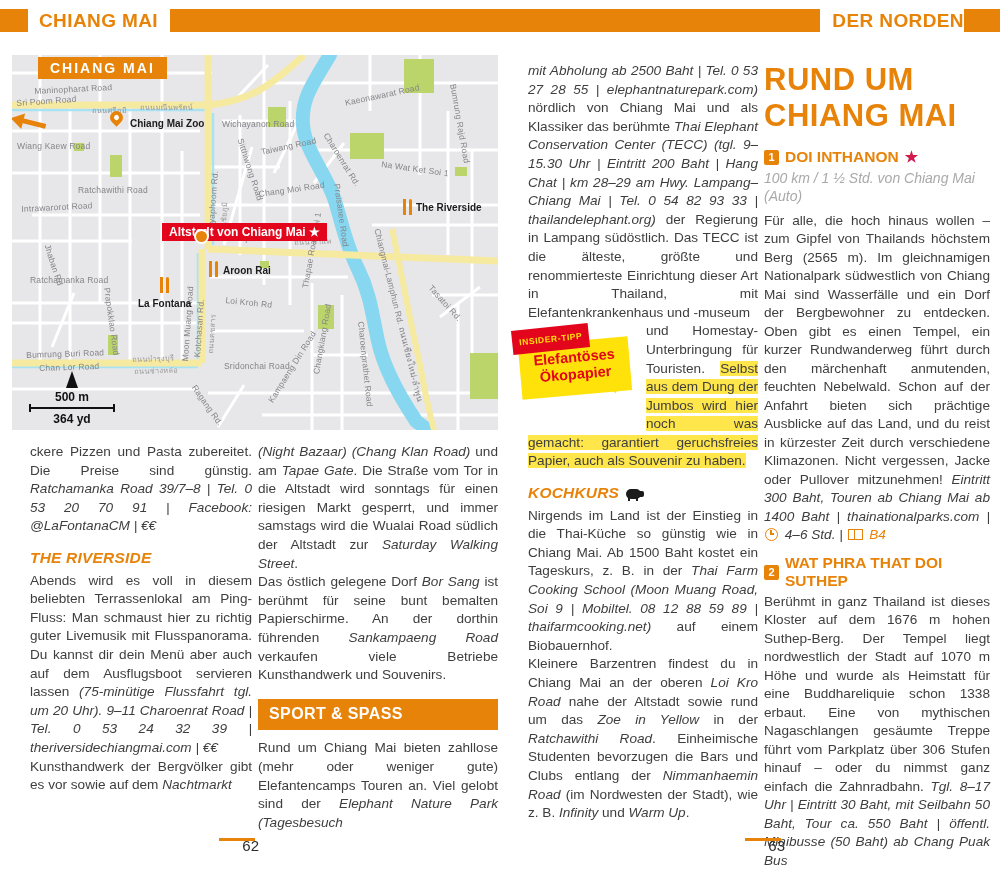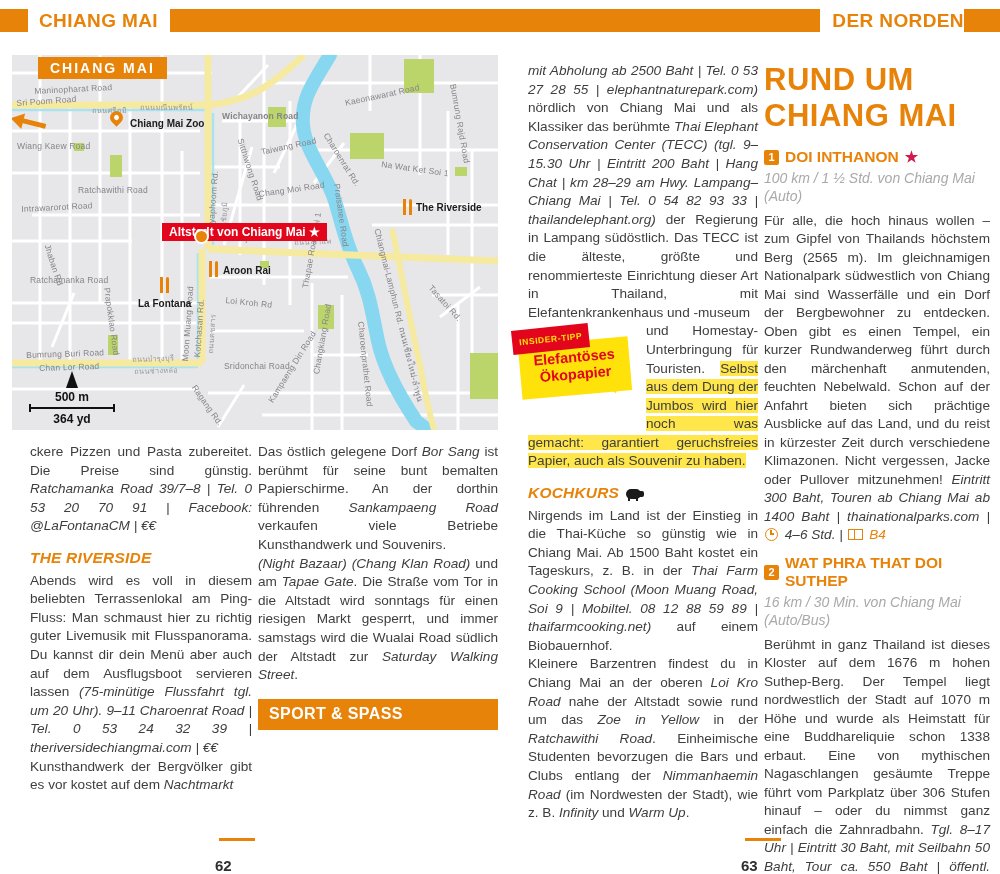--- a/index.html
+++ b/index.html
@@ -82,21 +82,21 @@
   .ic{font-style:normal;color:var(--accent);}
   .ic-clock{display:inline-block;width:11px;height:11px;border:1.6px solid var(--accent);border-radius:50%;
             position:relative;vertical-align:-2px;margin:0 3px 0 1px;}
   .ic-clock::before{content:"";position:absolute;left:4px;top:1px;width:1.6px;height:4px;background:var(--accent);}
   .ic-clock::after{content:"";position:absolute;left:4px;top:4px;width:4px;height:1.6px;background:var(--accent);}
   .ic-map{display:inline-block;width:13px;height:9px;border:1.6px solid var(--accent);position:relative;
           vertical-align:-1px;margin:0 3px 0 1px;}
   .ic-map::before{content:"";position:absolute;left:5px;top:0;width:1.6px;height:9px;background:var(--accent);}
   
   .pgline{position:absolute;width:36px;height:3px;background:var(--accent);bottom:33px;}
-  .pgnum{position:absolute;bottom:0;width:44px;text-align:left;font-weight:bold;font-size:15px;color:#2e2e2e;}
+  .pgnum{position:absolute;bottom:20px;width:44px;text-align:right;font-weight:normal;font-size:15px;color:#2e2e2e;}
   #pgline-l{left:219px;} #pgnum-l{left:215px;}
   #pgline-r{left:745px;} #pgnum-r{left:741px;}
 </style>
 </head>
 <body>
 
 <div id="page">
 
   <div class="hdr">
     <div class="blk b-left"></div>
@@ -137,21 +137,21 @@
       <path d="M380 174C390 220 398 266 408 310C414 344 418 360 422 375" stroke="#F6E9A0" stroke-width="6" fill="none"></path>
     </svg>
     <div id="map-label-layer">
         <div class="mlbl" style="left: 22px; top: 31px; transform: rotate(-3deg);">Maninopharat Road</div>
         <div class="mlbl th" style="left: 128px; top: 46px;">ถนนมณีนพรัตน์</div>
         <div class="mlbl" style="left: 4px; top: 43px; transform: rotate(-4deg);">Sri Poom Road</div>
         <div class="mlbl th" style="left: 80px; top: 49px;">ถนนศรีภูมิ</div>
         <div class="mlbl" style="left: 5px; top: 86px;">Wiang Kaew Road</div>
         <div class="mlbl" style="left: 66px; top: 130px;">Ratchawithi Road</div>
         <div class="mlbl" style="left: 9px; top: 149px; transform: rotate(-3deg);">Intrawarorot Road</div>
-        <div class="mlbl" style="left: 210px; top: 56px; font-weight: bold;">Wichayanon Road</div>
+        <div class="mlbl" style="left: 210px; top: 64px;">Wichayanon Road</div>
         <div class="mlbl" style="left: 233px; top: 82px; transform: rotate(72deg);">Sitthiwong Road</div>
         <div class="mlbl" style="left: 332px; top: 43px; transform: rotate(-12deg);">Kaeonawarat Road</div>
         <div class="mlbl" style="left: 446px; top: 28px; transform: rotate(80deg);">Bumrung Rajd Road</div>
         <div class="mlbl" style="left: 318px; top: 76px; transform: rotate(58deg);">Charoenrat Rd.</div>
         <div class="mlbl" style="left: 370px; top: 104px; transform: rotate(8deg);">Na Wat Ket Soi 1</div>
         <div class="mlbl" style="left: 248px; top: 92px; transform: rotate(-12deg);">Taiwang Road</div>
         <div class="mlbl" style="left: 246px; top: 134px; transform: rotate(-8deg);">Chang Moi Road</div>
         <div class="mlbl" style="left: 330px; top: 128px; transform: rotate(82deg);">Praisanee Road</div>
         <div class="mlbl" style="left: 218px; top: 178px;">Thapae</div>
         <div class="mlbl th" style="left: 282px; top: 181px; transform: rotate(-2deg);">ถนน ท่าแพ</div>
@@ -196,27 +196,28 @@
       <div class="scale-metric">500 m</div>
       <div class="scale-line"></div>
       <div class="scale-imperial">364 yd</div>
     </div>
   </div>
 
   <div class="col" id="col1">
     <p><span>ckere Pizzen und Pasta zubereitet. Die Preise sind günstig. </span><span class="i">Ratchamanka Road 39/7–8 | Tel. 0 53 20 70 91 | Facebook: @LaFontanaCM | €€</span></p>
     <div class="sub-h">THE RIVERSIDE</div>
     <p><span>Abends wird es voll in diesem beliebten Terrassenlokal am Ping-Fluss: Man schmaust hier zu richtig guter Livemusik mit Flusspanorama. Du kannst dir dein Menü aber auch auf dem Ausflugsboot servieren lassen </span><span class="i">(75-minütige Flussfahrt tgl. um 20 Uhr). 9–11 Charoenrat Road | Tel. 0 53 24 32 39 | theriversidechiangmai.com | €€</span></p>
-    <p><span>Kunsthandwerk der Bergvölker gibt es vor kostet auf dem </span><span class="i">Nachtmarkt</span></p>
+    <p><span>Kunsthandwerk der Bergvölker gibt es vor sowie auf dem </span><span class="i">Nachtmarkt</span></p>
   </div>
 
   <div class="col" id="col2">
+    <p><span class="i">(Night Bazaar) (Chang Klan Road)</span><span> und am </span><span class="i">Tapae Gate</span><span>. Die Straße vom Tor in die Altstadt wird sonntags für einen riesigen Markt gesperrt, und immer samstags wird die Wualai Road südlich der Altstadt zur </span><span class="i">Saturday Walking Street</span><span>.</span></p>
     <p><span>Das östlich gelegene Dorf </span><span class="i">Bor Sang</span><span> ist berühmt für seine bunt bemalten Papierschirme. An der dorthin führenden </span><span class="i">Sankampaeng Road</span><span> verkaufen viele Betriebe Kunsthandwerk und Souvenirs.</span></p>
-    <p><span class="i">(Night Bazaar) (Chang Klan Road)</span><span> und am </span><span class="i">Tapae Gate</span><span>. Die Straße vom Tor in die Altstadt wird sonntags für einen riesigen Markt gesperrt, und immer samstags wird die Wualai Road südlich der Altstadt zur </span><span class="i">Saturday Walking Street</span><span>.</span></p>
     <div class="box-h">SPORT &amp; SPASS</div>
+    <p><span>Rund um Chiang Mai bieten zahllose (mehr oder weniger gute) Elefantencamps Touren an. Viel gelobt sind der </span><span class="i">Elephant Nature Park (Tagesbesuch</span></p>
   </div>
 
   <div class="col" id="col3">
     <p><span class="i">mit Abholung ab 2500 Baht | Tel. 0 53 27 28 55 | elephantnaturepark.com)</span><span> nördlich von Chiang Mai und als Klassiker das berühmte </span><span class="i">Thai Elephant Conservation Center (TECC) (tgl. 9–15.30 Uhr | Eintritt 200 Baht | Hang Chat | km 28–29 am Hwy. Lampang–Chiang Mai | Tel. 0 54 82 93 33 | thailandelephant.org)</span><span> der Regierung in Lampang südöstlich. Das TECC ist die älteste, größte und renommierteste Einrichtung dieser Art in Thailand, mit Elefantenkrankenhaus und -museum</span></p>
     <p>
       <span class="tip-float">
         <span class="tip-ribbon">INSIDER-TIPP</span>
         <span class="tip-bubble">Elefantöses Ökopapier</span>
       </span><span><span>und Homestay-Unterbringung für Touristen. </span><span class="hl">Selbst aus dem Dung der Jumbos wird hier noch was gemacht: garantiert geruchsfreies Papier, auch als Souvenir zu haben.</span></span>
     </p>
@@ -235,21 +236,20 @@
       <span>DOI INTHANON</span>
       <span class="star">★</span>
     </div>
     <div class="meta">100 km / 1 ½ Std. von Chiang Mai (Auto)</div>
     <p><span>Für alle, die hoch hinaus wollen – zum Gipfel von Thailands höchstem Berg (2565 m). Im gleichnamigen Nationalpark südwestlich von Chiang Mai sind Wasserfälle und ein Dorf der Bergbewohner zu entdecken. Oben gibt es einen Tempel, ein kurzer Rundwanderweg führt durch den märchenhaft anmutenden, feuchten Nebelwald. Schon auf der Anfahrt bieten sich prächtige Ausblicke auf das Land, und du reist in kürzester Zeit durch verschiedene Klimazonen. Nicht vergessen, Jacke oder Pullover mitzunehmen! </span><span class="i">Eintritt 300 Baht, Touren ab Chiang Mai ab 1400 Baht | thainationalparks.com | </span><span class="ic ic-clock"></span><span class="i"> 4–6 Std. | </span><span class="ic ic-map"></span><span class="i accent"> B4</span></p>
 
     <div class="item-h">
       <span class="num-badge">2</span>
       <span>WAT PHRA THAT DOI SUTHEP</span>
     </div>
-    <div class="meta">16 km / 30 Min. von Chiang Mai (Auto/Bus)</div>
     <p><span>Berühmt in ganz Thailand ist dieses Kloster auf dem 1676 m hohen Suthep-Berg. Der Tempel liegt nordwestlich der Stadt auf 1070 m Höhe und wurde als Heimstatt für eine Buddhareliquie schon 1338 erbaut. Eine von mythischen Nagaschlangen gesäumte Treppe führt vom Parkplatz über 306 Stufen hinauf – oder du nimmst ganz einfach die Zahnradbahn. </span><span class="i">Tgl. 8–17 Uhr | Eintritt 30 Baht, mit Seilbahn 50 Baht, Tour ca. 550 Baht | öffentl. Minibusse (50 Baht) ab Chang Puak Bus</span></p>
   </div>
 
   <div class="pgline" id="pgline-l"></div>
   <div class="pgnum" id="pgnum-l">62</div>
   <div class="pgline" id="pgline-r"></div>
   <div class="pgnum" id="pgnum-r">63</div>
 
 </div>
 

